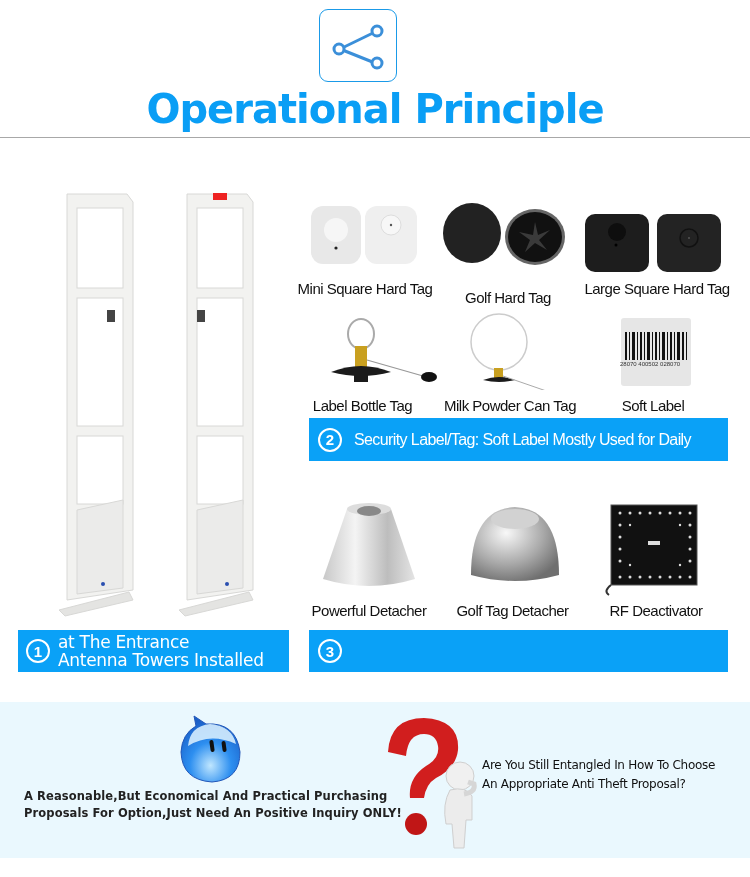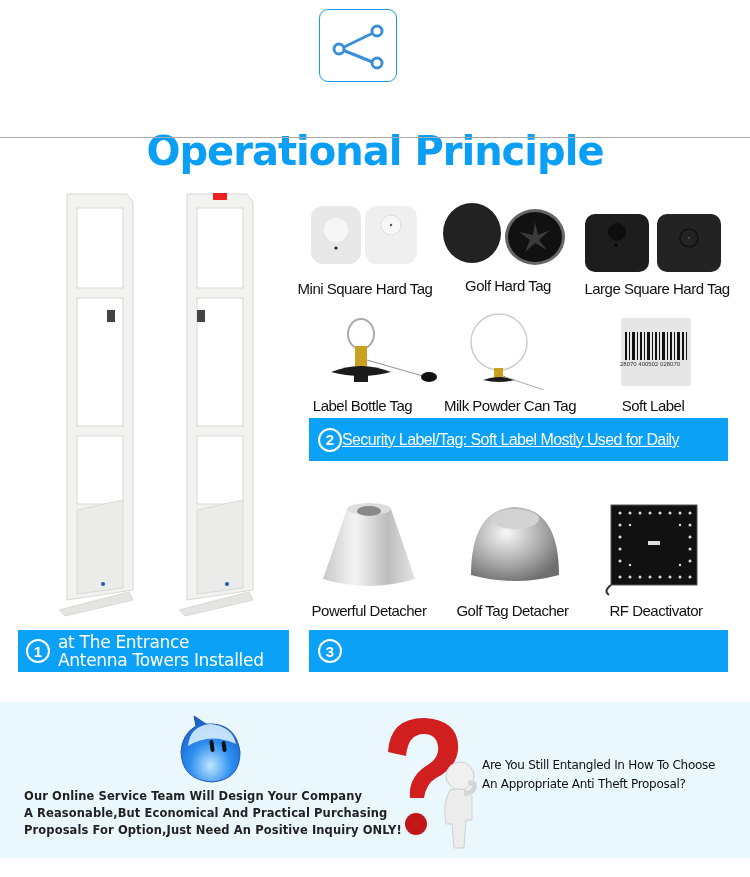--- a/index.html
+++ b/index.html
@@ -1,19 +1,19 @@
 <!DOCTYPE html>
 <html><head>
 <meta charset="utf-8">
 <style>
   html,body{margin:0;padding:0;background:#fff;}
   body{width:750px;height:877px;position:relative;overflow:hidden;font-family:"Liberation Sans",sans-serif;}
   .abs{position:absolute;}
   .share-box{left:319px;top:9px;width:78px;height:73px;border:1.5px solid #1a9ae8;border-radius:9px;box-sizing:border-box;}
-  .title{left:0;top:86px;width:750px;text-align:center;color:#0a9ef5;font-size:40px;font-weight:bold;letter-spacing:-1px;font-family:"DejaVu Sans",sans-serif;margin-top:42px;}
+  .title{left:0;top:86px;width:750px;text-align:center;color:#0a9ef5;font-size:40px;font-weight:bold;letter-spacing:-1px;font-family:"DejaVu Sans",sans-serif;}
   .rule{left:0;top:137px;width:750px;height:1px;background:#a8a8a8;}
   .caption{position:absolute;font-size:15px;color:#111;text-align:center;letter-spacing:-0.5px;white-space:nowrap;}
   .bar{position:absolute;background:#0aa1f7;color:#fff;display:flex;align-items:center;box-sizing:border-box;}
   .bar .num{width:24px;height:24px;border:2px solid #fff;border-radius:50%;box-sizing:border-box;display:flex;align-items:center;justify-content:center;font-weight:bold;font-size:15px;flex:0 0 auto;}
   .bar .txt{line-height:18px;letter-spacing:-0.6px;}
   .bottom{left:0;top:702px;width:750px;height:156px;background:#eaf8fe;}
   .btxt{font-family:"DejaVu Sans",sans-serif;font-size:11.5px;font-weight:bold;color:#222;line-height:17px;letter-spacing:0.1px;}
   .rtxt{font-family:"DejaVu Sans",sans-serif;font-size:12px;color:#111;line-height:19px;letter-spacing:-0.3px;}
 </style>
 </head>
@@ -80,21 +80,21 @@
   <path d="M230 22 L233 35 L245 30 L234 40 L242 50 L230 43 L220 52 L225 40 L214 32 L228 35 Z" fill="#3a3a3a"></path>
 
   <rect x="280" y="14" width="64" height="58" rx="10" fill="#1d1d1d"></rect>
   <circle cx="312" cy="32" r="9" fill="#0e0e0e"></circle>
   <circle cx="311" cy="45" r="1.5" fill="#000"></circle>
   <rect x="352" y="14" width="64" height="58" rx="10" fill="#232323"></rect>
   <circle cx="384" cy="38" r="9" fill="none" stroke="#111" stroke-width="1.5"></circle>
   <circle cx="384" cy="38" r="1" fill="#555"></circle>
 </svg>
 <div class="caption" style="left:295px;top:280px;width:140px;">Mini Square Hard Tag</div>
-<div class="caption" style="left:448px;top:277px;width:120px;">Golf Hard Tag</div>
+<div class="caption" style="left:448px;top:289px;width:120px;">Golf Hard Tag</div>
 <div class="caption" style="left:582px;top:280px;width:150px;">Large Square Hard Tag</div>
 
 <svg class="abs" style="left:305px;top:310px;" width="440" height="80" viewBox="0 0 440 80">
 
   <ellipse cx="56" cy="24" rx="13" ry="15" fill="none" stroke="#aaa" stroke-width="2"></ellipse>
   <rect x="50" y="36" width="12" height="22" fill="#c9a020"></rect>
   <path d="M26 62 Q56 50 86 62 Q56 70 26 62 Z" fill="#1b1b1b"></path>
   <rect x="49" y="62" width="14" height="10" fill="#1b1b1b"></rect>
   <line x1="62" y1="50" x2="118" y2="66" stroke="#999" stroke-width="1.2"></line>
   <ellipse cx="124" cy="67" rx="8" ry="5" fill="#111"></ellipse>
@@ -125,21 +125,21 @@
       <rect x="381" y="22" width="1" height="28"></rect>
   </g>
 </svg>
 <div class="abs" style="left:620px;top:361px;font-size:6px;color:#333;letter-spacing:0;">28070  400502  028070</div>
 <div class="caption" style="left:300px;top:397px;width:125px;">Label Bottle Tag</div>
 <div class="caption" style="left:440px;top:397px;width:140px;">Milk Powder Can Tag</div>
 <div class="caption" style="left:598px;top:397px;width:110px;">Soft Label</div>
 
 <div class="bar" style="left:309px;top:418px;width:419px;height:43px;padding-left:9px;">
   <div class="num">2</div>
-  <div class="txt" style="font-size:16px;text-decoration:underline;">
+  <div class="txt" style="margin-left:12px;font-size:16px;">
     <div>Security Label/Tag: Soft Label Mostly Used for Daily</div>
   </div>
 </div>
 
 <svg class="abs" style="left:305px;top:495px;" width="440" height="105" viewBox="0 0 440 105">
   <defs>
     <linearGradient id="met" x1="0" x2="1">
       <stop offset="0" stop-color="#c8c8c8"></stop>
         <stop offset="0.35" stop-color="#f4f4f4"></stop>
       <stop offset="0.7" stop-color="#bdbdbd"></stop>
@@ -209,21 +209,20 @@
         <stop offset="0.5" stop-color="#2d8ff0"></stop>
         <stop offset="1" stop-color="#1a5fc8"></stop>
     </radialGradient>
   </defs>
   <path d="M18 4 L30 12 Q60 10 64 40 Q64 68 36 70 Q6 68 5 40 Q6 22 20 14 Z" fill="url(#bub)" stroke="#2257b8" stroke-width="1"></path>
   <path d="M12 34 Q34 20 60 32 Q56 14 34 12 Q14 14 12 34 Z" fill="#dff3ff" opacity="0.85"></path>
   <rect x="34" y="28" width="4" height="12" rx="2" fill="#111" transform="rotate(-8 36 34)"></rect>
   <rect x="46" y="29" width="4" height="11" rx="2" fill="#111" transform="rotate(-8 48 34)"></rect>
 </svg>
 <div class="abs btxt" style="left:24px;top:788px;">
-  <div>Our Online Service Team Will Design Your Company</div>
   <div>A Reasonable,But Economical And Practical Purchasing</div>
   <div>Proposals For Option,Just Need An Positive Inquiry ONLY!</div>
 </div>
 
 <svg class="abs" style="left:380px;top:712px;" width="110" height="140" viewBox="0 0 110 140">
   <path d="M8 40 Q10 6 44 6 Q80 8 78 38 Q76 56 56 66 Q46 72 44 86 L30 86 Q28 66 46 54 Q60 46 58 34 Q56 22 44 22 Q28 22 26 44 Z" fill="#d11e1e"></path>
   <circle cx="36" cy="112" r="11" fill="#c01616"></circle>
 
   <circle cx="80" cy="64" r="14" fill="#f0f0f0" stroke="#cfcfcf"></circle>
   <path d="M70 78 Q86 74 92 84 L92 108 L86 108 L84 136 L74 136 L72 112 L66 112 Q62 92 70 78 Z" fill="#ececec" stroke="#cfcfcf"></path>

